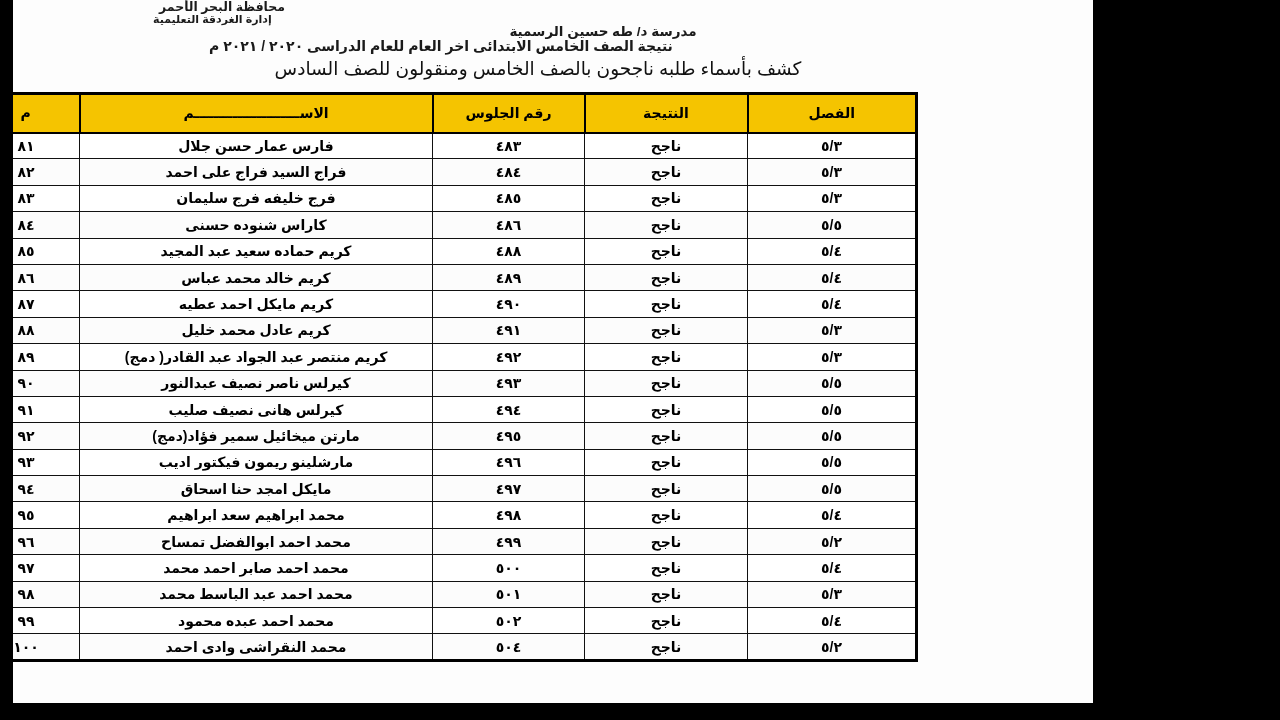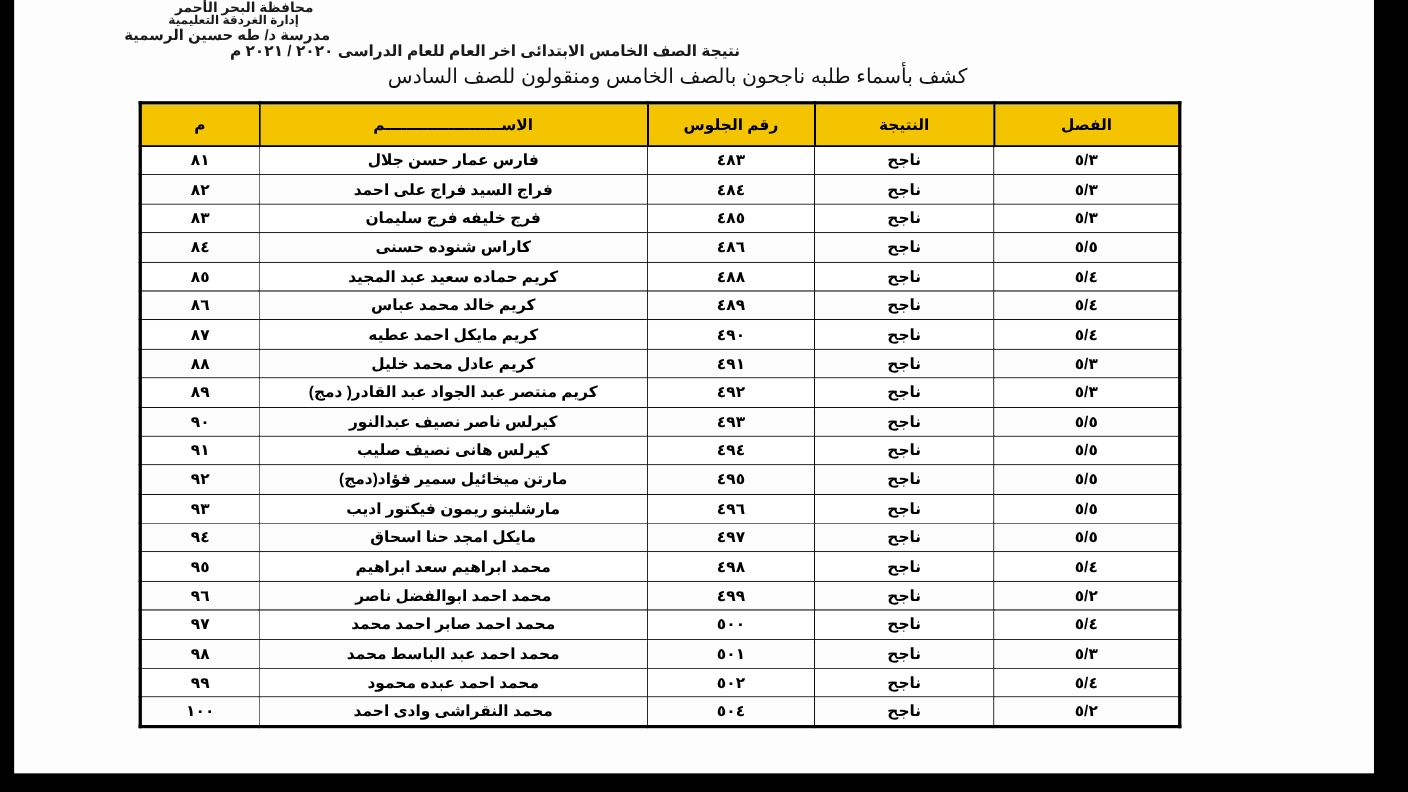--- a/index.html
+++ b/index.html
@@ -9,21 +9,21 @@
     width: 1280px; height: 720px;
     background: #000;
     font-family: "Liberation Sans", "DejaVu Sans", sans-serif;
     overflow: hidden;
   }
 
   
   #video-frame {
     position: absolute;
     left: 13px; top: 0;
-    width: 1236px; height: 703px;
+    width: 1080px; height: 703px;
     background: #ffffff;
     overflow: hidden;
   }
 
   #page {
     position: relative;
     width: 100%; height: 100%;
     background: #fdfdfd;
     padding: 0;
   }
@@ -39,21 +39,21 @@
     padding-left: 140px;
     color: #1a1a1a;
     font-weight: bold;
     line-height: 1.04;
     white-space: nowrap;
     letter-spacing: 0.2px;
     filter: blur(0.25px);
   }
   .hdr-1 { font-size: 12.5px; padding-left: 146px; }
   .hdr-2 { font-size: 11px;   padding-left: 140px; }
-  .hdr-3 { font-size: 13.5px; padding-left: 100px; }
+  .hdr-3 { font-size: 13.5px; padding-left: 100px; text-align: center; }
   .hdr-4 { font-size: 14px;   padding-left: 196px; letter-spacing: 0.6px;}
 
   .main-title {
     text-align: center;
     font-size: 18.5px;
     font-weight: normal;
     color: #111;
     margin-top: 4px;
     letter-spacing: 0.4px;
     padding-right: 30px;
@@ -250,21 +250,21 @@
               <td class="class-cell">٥/٤</td>
               <td class="res-cell">ناجح</td>
               <td class="seat-cell">٤٩٨</td>
               <td class="name-cell">محمد ابراهيم سعد ابراهيم</td>
               <td class="num-cell">٩٥</td>
             </tr>
             <tr>
               <td class="class-cell">٥/٢</td>
               <td class="res-cell">ناجح</td>
               <td class="seat-cell">٤٩٩</td>
-              <td class="name-cell">محمد احمد ابوالفضل ناصر</td>
+              <td class="name-cell">محمد احمد ابوالفضل تمساح</td>
               <td class="num-cell">٩٦</td>
             </tr>
             <tr>
               <td class="class-cell">٥/٤</td>
               <td class="res-cell">ناجح</td>
               <td class="seat-cell">٥٠٠</td>
               <td class="name-cell">محمد احمد صابر احمد محمد</td>
               <td class="num-cell">٩٧</td>
             </tr>
             <tr>

